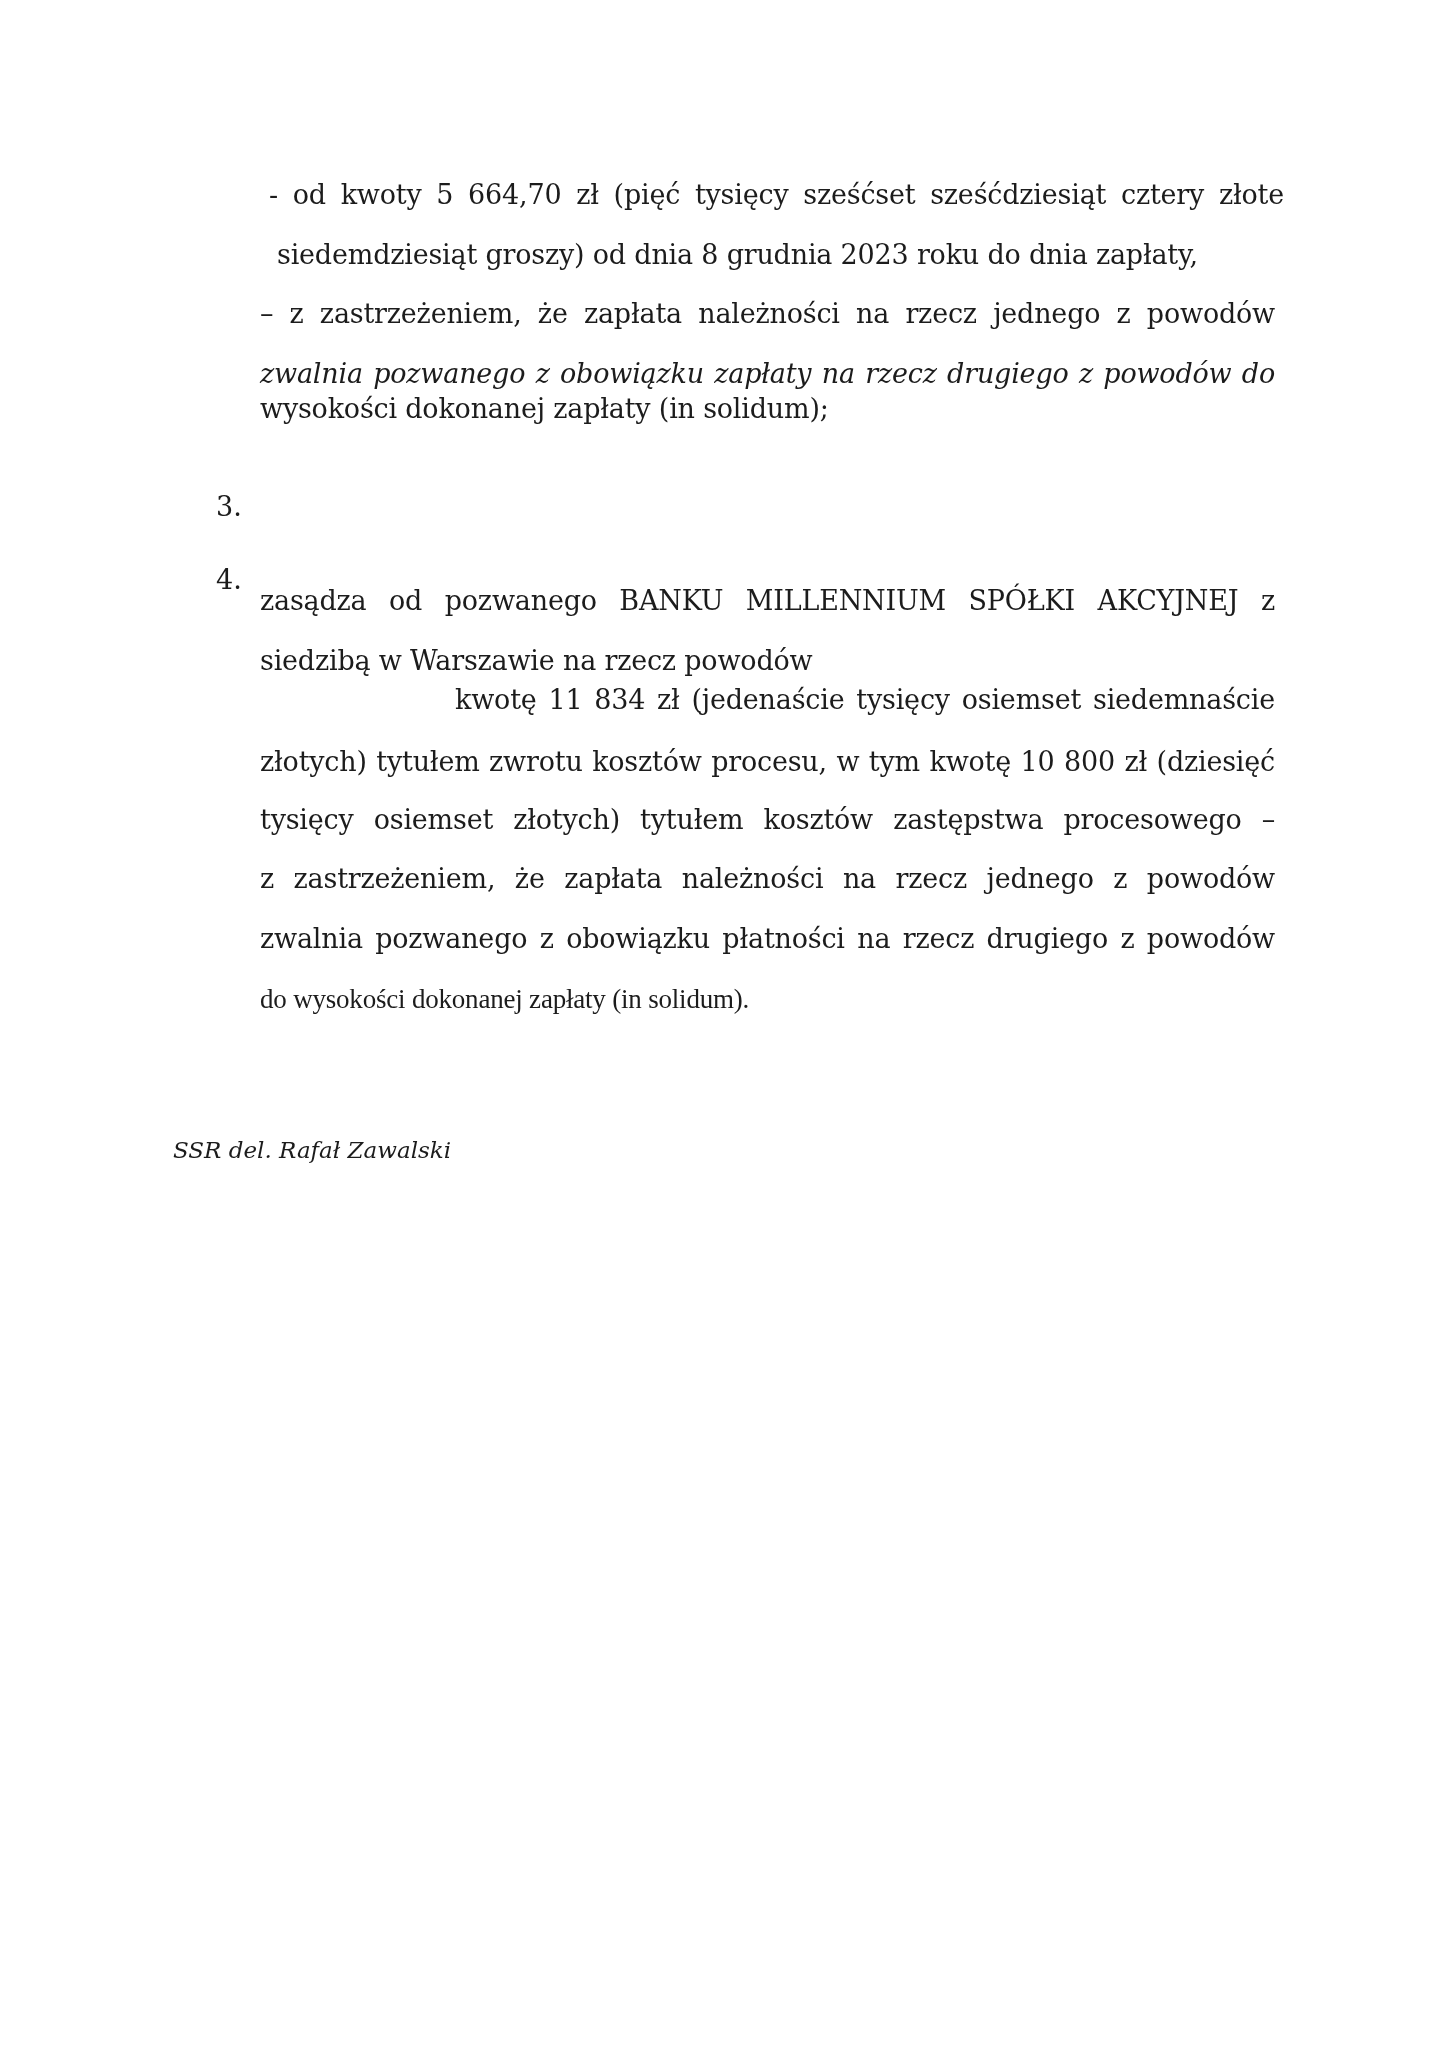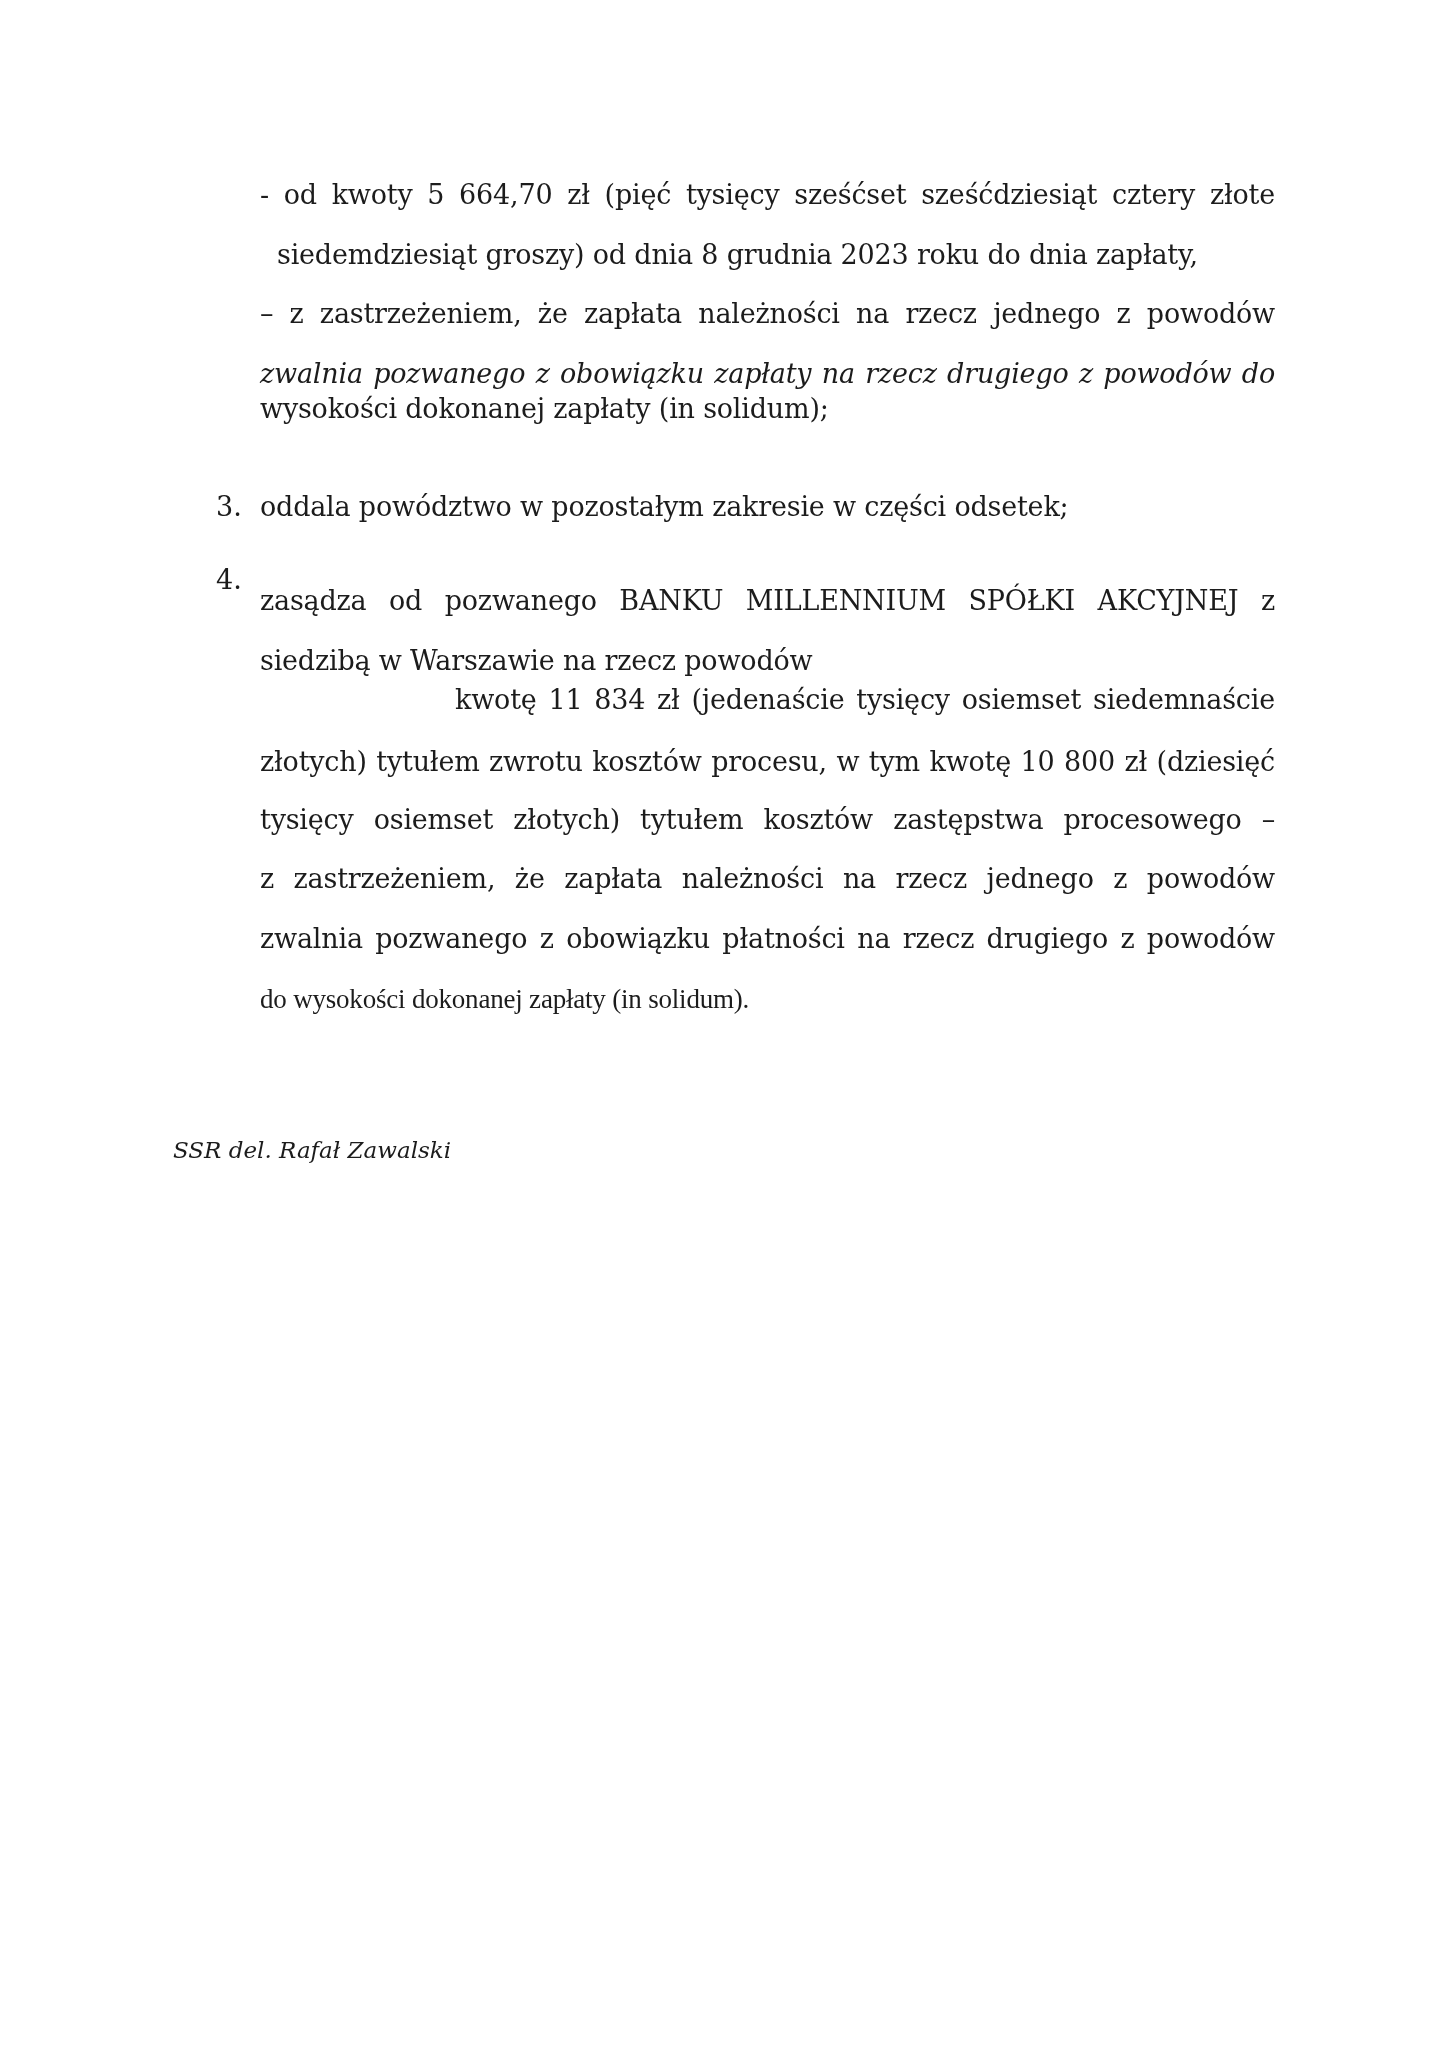--- a/index.html
+++ b/index.html
@@ -23,29 +23,28 @@
   }
   .left { left: 260px; }
   .num { position: absolute; left: 216px; font-size: 27px; line-height: 34px; }
   .sig { position: absolute; left: 173px; font-style: italic; font-size: 23px; line-height: 34px; }
 </style>
 </head>
 <body>
 
 <div class="page">
 
-  <div class="ln just" style="top:178px;">- od kwoty 5 664,70 zł (pięć tysięcy sześćset sześćdziesiąt cztery złote</div>
+  <div class="ln just" style="top:178px;margin-left:9px;">- od kwoty 5 664,70 zł (pięć tysięcy sześćset sześćdziesiąt cztery złote</div>
   <div class="ln" style="top:238px; left:277px;">siedemdziesiąt groszy) od dnia 8 grudnia 2023 roku do dnia zapłaty,</div>
 
   <div class="ln just" style="top:297px;">– z zastrzeżeniem, że zapłata należności na rzecz jednego z powodów</div>
   <div class="ln just" style="top:357px;font-style:italic;">zwalnia pozwanego z obowiązku zapłaty na rzecz drugiego z powodów do</div>
   <div class="ln left" style="top:392px;text-align:right;">wysokości dokonanej zapłaty (in solidum);</div>
 
   <div class="num" style="top:490px;">3.</div>
-  <div class="ln left" style="top:490px;">oddala powództwo w pozostałym zakresie w części odsetek;</div>
 
   <div class="num" style="top:563px;">4.</div>
   <div class="ln just" style="top:584px;">zasądza od pozwanego BANKU MILLENNIUM SPÓŁKI AKCYJNEJ z</div>
   <div class="ln left" style="top:644px;">siedzibą w Warszawie na rzecz powodów</div>
   <div class="ln just" style="top:683px; left:455px; width:820px;">kwotę 11 834 zł (jedenaście tysięcy osiemset siedemnaście</div>
   <div class="ln just" style="top:745px;">złotych) tytułem zwrotu kosztów procesu, w tym kwotę 10 800 zł (dziesięć</div>
   <div class="ln just" style="top:803px;">tysięcy osiemset złotych) tytułem kosztów zastępstwa procesowego –</div>
   <div class="ln just" style="top:862px;">z zastrzeżeniem, że zapłata należności na rzecz jednego z powodów</div>
   <div class="ln just" style="top:922px;">zwalnia pozwanego z obowiązku płatności na rzecz drugiego z powodów</div>
   <div class="ln left" style="top:982px;font-family:Liberation Serif, serif;">do wysokości dokonanej zapłaty (in solidum).</div>

